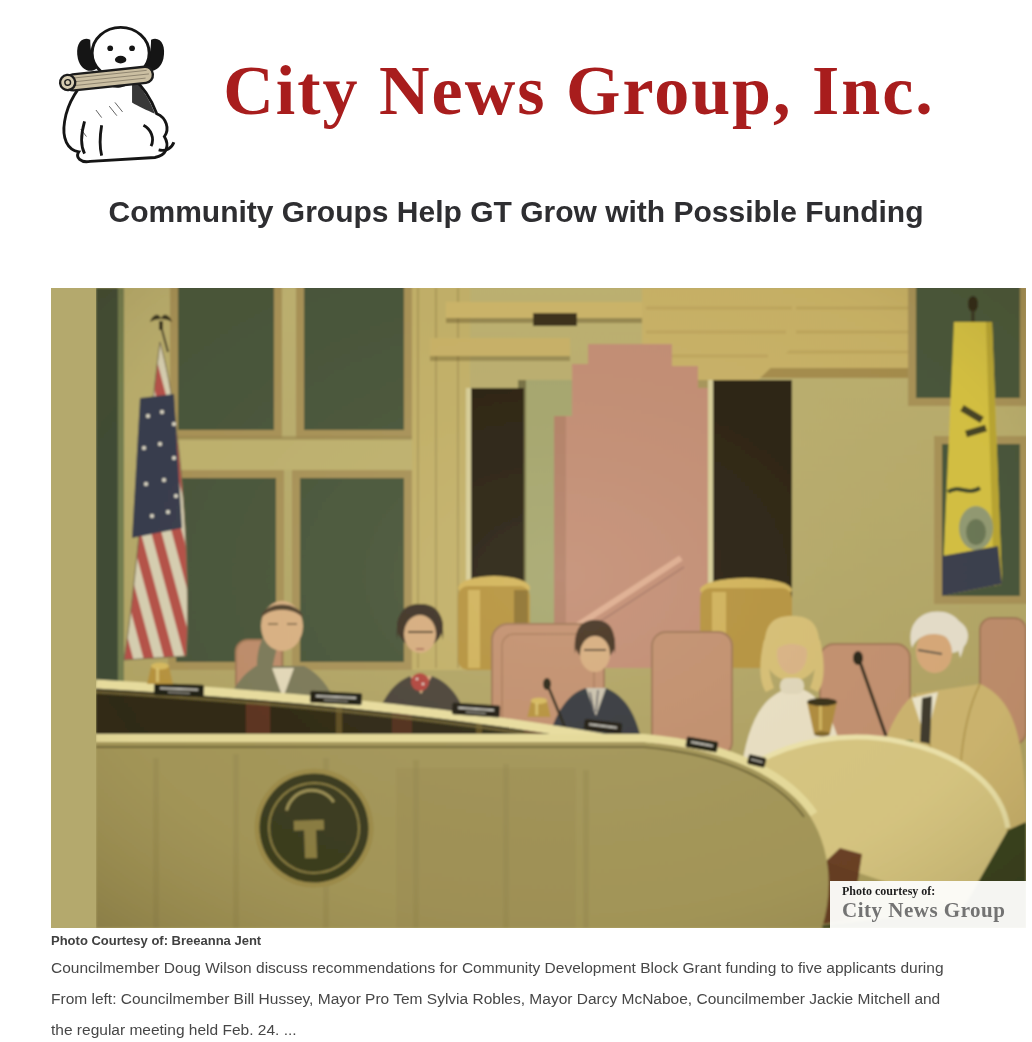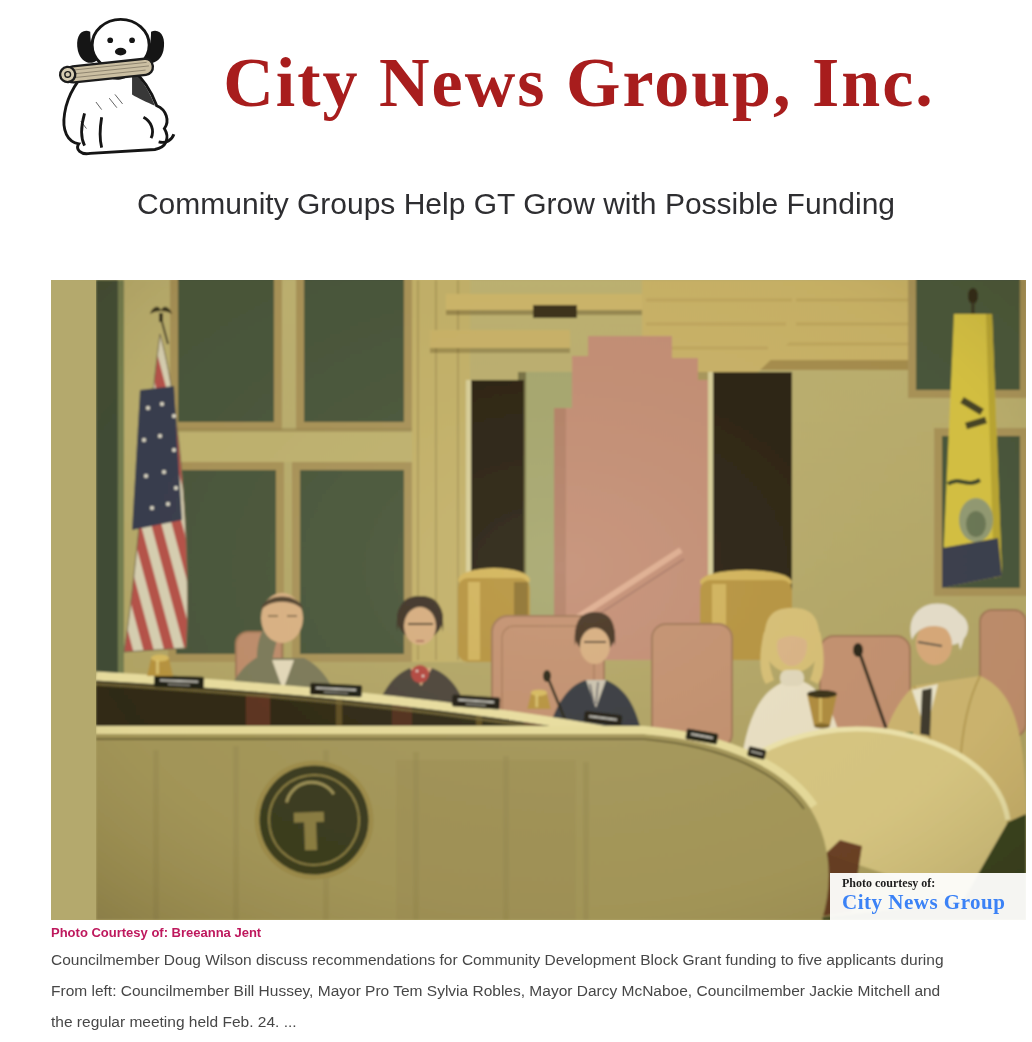--- a/index.html
+++ b/index.html
@@ -1,29 +1,29 @@
 <!DOCTYPE html>
 <html><head>
 <meta charset="utf-8">
 <style>
   html,body{margin:0;padding:0;background:#ffffff;}
   body{width:1032px;height:1042px;overflow:hidden;font-family:"Liberation Sans",sans-serif;}
   .content{padding:0 51px;}
-  .header{display:flex;align-items:center;padding-top:4px;height:158px;}
+  .header{display:flex;align-items:center;padding-top:12px;height:158px;}
   .logo{width:126px;height:152px;flex:0 0 auto;}
   .brand{flex:1;text-align:center;font-family:"Liberation Serif",serif;font-weight:bold;
          font-size:70px;color:#a81d1d;letter-spacing:2px;white-space:nowrap;margin:0;line-height:150px;}
-  .headline{margin:24px 0 0 0;text-align:center;font-size:30px;font-weight:normal;color:#2e2e31;line-height:36px;}
+  .headline{margin:24px 0 0 0;text-align:center;font-size:30px;font-weight:bold;color:#2e2e31;line-height:36px;}
   .photo{position:relative;margin-top:58px;width:930px;height:640px;overflow:hidden;background:#b4a96d;padding-left:45px;}
   .photo svg{display:block;width:100%;height:100%;}
   .watermark{position:absolute;right:0;bottom:0;width:196px;height:47px;background:rgba(253,253,251,0.96);
              padding:4px 6px 4px 12px;box-sizing:border-box;}
   .wm1{font-family:"Liberation Serif",serif;font-weight:bold;font-size:12px;color:#1d1d1d;line-height:13px;}
-  .wm2{font-family:"Liberation Serif",serif;font-weight:600;font-size:21px;color:#3b82f6;line-height:24px;letter-spacing:0.5px;}
-  .credit{margin-top:5px;font-size:13px;font-weight:bold;color:#be185d;line-height:16px;}
+  .wm2{font-family:"Liberation Serif",serif;font-weight:600;font-size:21px;color:#737373;line-height:24px;letter-spacing:0.5px;}
+  .credit{margin-top:5px;font-size:13px;font-weight:bold;color:#404040;line-height:16px;}
   .bodytext{margin-top:3px;font-size:15.5px;color:#474747;}
   .bodytext div{line-height:31px;white-space:nowrap;}
 </style>
 </head>
 <body>
 
 <div class="content">
 
   <div class="header">
     <svg class="logo" viewBox="0 0 130 160">

